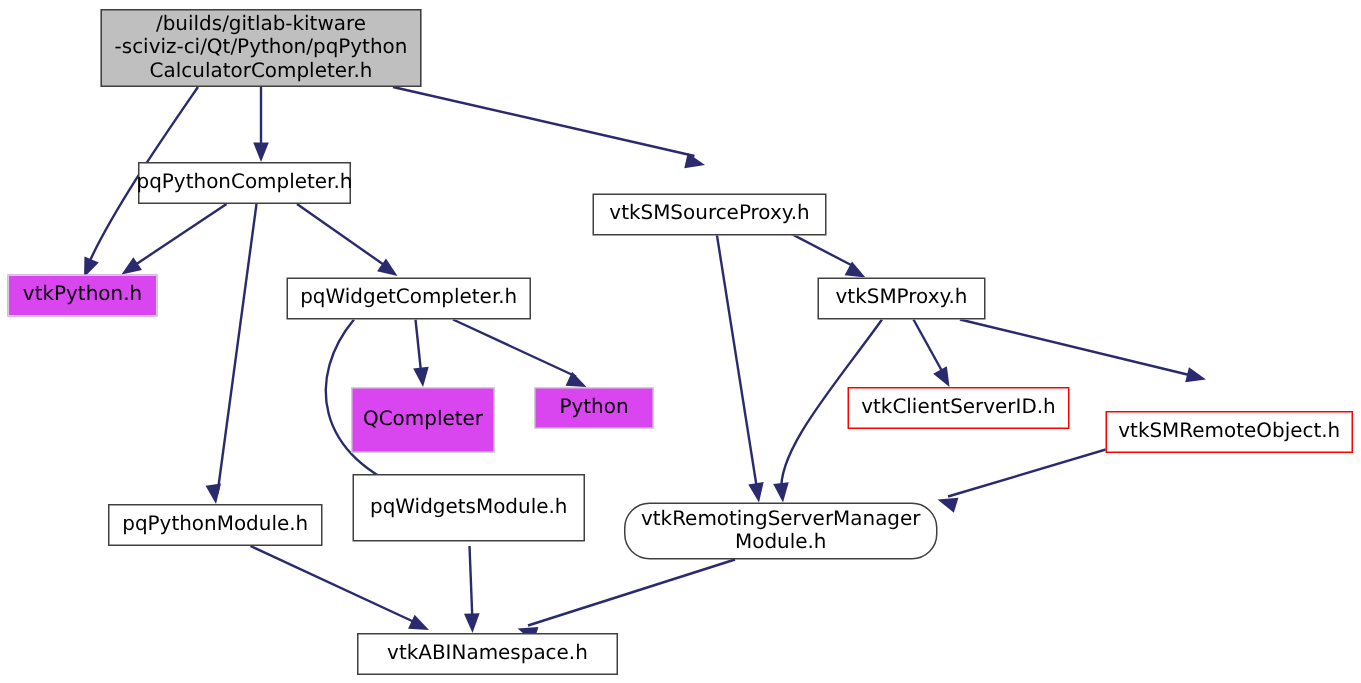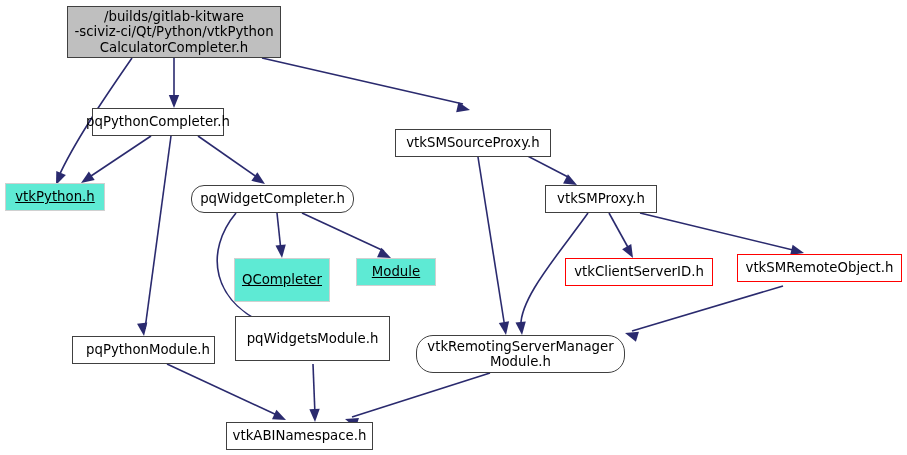--- a/index.html
+++ b/index.html
@@ -44,22 +44,21 @@
     background: #ffffff;
     border: 1.4px solid #404040;
     white-space: pre-line;
   }
   .node-box.root {
     background: #bfbfbf;
     border: 1.4px solid #404040;
   }
   .node-box.external {
     border: 1.4px solid #d0d0d0;
-    background: #5eead4;
-    text-decoration: underline;
+    background: #d946ef;
   }
   .node-box.missing {
     border: 1.6px solid #ff0000;
     background: #ffffff;
   }
   .node-label {
     display: block;
     padding: 0 4px;
   }
 </style>
@@ -104,31 +103,31 @@
         <polygon points="286,420 272.02038380747194,419.2187630899615 276.41561372957517,409.7931621047803" class="edge-head"></polygon>
         <path d="M 313,364 L 315,415" class="edge-path"></path>
         <polygon points="315,422 309.3494742423682,409.1893966316048 319.7431388433668,408.82644186589874" class="edge-head"></polygon>
         <path d="M 490,373 L 352,417" class="edge-path"></path>
         <polygon points="345,419 358.9706230825867,418.0717270421395 355.7568463410872,427.9627148116091" class="edge-head"></polygon>
       </g>
   </svg>
 
   <div id="nodes-layer">
       <div class="node-box root" style="left: 67px; top: 6px; width: 214px; height: 52px;"><span class="node-label">/builds/gitlab-kitware
--sciviz-ci/Qt/Python/vtkPython
+-sciviz-ci/Qt/Python/pqPython
 CalculatorCompleter.h</span></div>
-      <div class="node-box " style="left: 92px; top: 108px; width: 132px; height: 28px;"><span class="node-label">pqPythonCompleter.h</span></div>
+      <div class="node-box " style="left: 92px; top: 108px; width: 142px; height: 28px;"><span class="node-label">pqPythonCompleter.h</span></div>
       <div class="node-box " style="left: 395px; top: 110px; width: 156px; height: 28px; margin-top: 19px;"><span class="node-label">vtkSMSourceProxy.h</span></div>
       <div class="node-box external" style="left: 5px; top: 183px; width: 100px; height: 28px;"><span class="node-label">vtkPython.h</span></div>
-      <div class="node-box " style="left: 191px; top: 185px; width: 163px; height: 28px; border-radius: 13px;"><span class="node-label">pqWidgetCompleter.h</span></div>
+      <div class="node-box " style="left: 191px; top: 185px; width: 163px; height: 28px;"><span class="node-label">pqWidgetCompleter.h</span></div>
       <div class="node-box " style="left: 545px; top: 185px; width: 112px; height: 28px; text-align: center;"><span class="node-label">vtkSMProxy.h</span></div>
       <div class="node-box external" style="left: 234px; top: 258px; width: 96px; height: 44px;"><span class="node-label">QCompleter</span></div>
-      <div class="node-box external" style="left: 356px; top: 258px; width: 80px; height: 28px;"><span class="node-label">Module</span></div>
+      <div class="node-box external" style="left: 356px; top: 258px; width: 80px; height: 28px;"><span class="node-label">Python</span></div>
       <div class="node-box missing" style="left: 565px; top: 258px; width: 148px; height: 28px;"><span class="node-label">vtkClientServerID.h</span></div>
-      <div class="node-box missing" style="left: 737px; top: 254px; width: 165px; height: 28px;"><span class="node-label">vtkSMRemoteObject.h</span></div>
-      <div class="node-box " style="left: 72px; top: 336px; width: 143px; height: 28px; justify-content: flex-end;"><span class="node-label">pqPythonModule.h</span></div>
+      <div class="node-box missing" style="left: 737px; top: 274px; width: 165px; height: 28px;"><span class="node-label">vtkSMRemoteObject.h</span></div>
+      <div class="node-box " style="left: 72px; top: 336px; width: 143px; height: 28px;"><span class="node-label">pqPythonModule.h</span></div>
       <div class="node-box " style="left: 235px; top: 316px; width: 155px; height: 45px;"><span class="node-label">pqWidgetsModule.h</span></div>
       <div class="node-box " style="left: 416px; top: 335px; width: 209px; height: 38px; border-radius: 17px;"><span class="node-label">vtkRemotingServerManager
 Module.h</span></div>
-      <div class="node-box " style="left: 226px; top: 422px; width: 147px; height: 28px; align-items: center;"><span class="node-label">vtkABINamespace.h</span></div>
+      <div class="node-box " style="left: 238px; top: 422px; width: 174px; height: 28px; align-items: center;"><span class="node-label">vtkABINamespace.h</span></div>
     </div>
 
 </div>
 
 </body></html>

